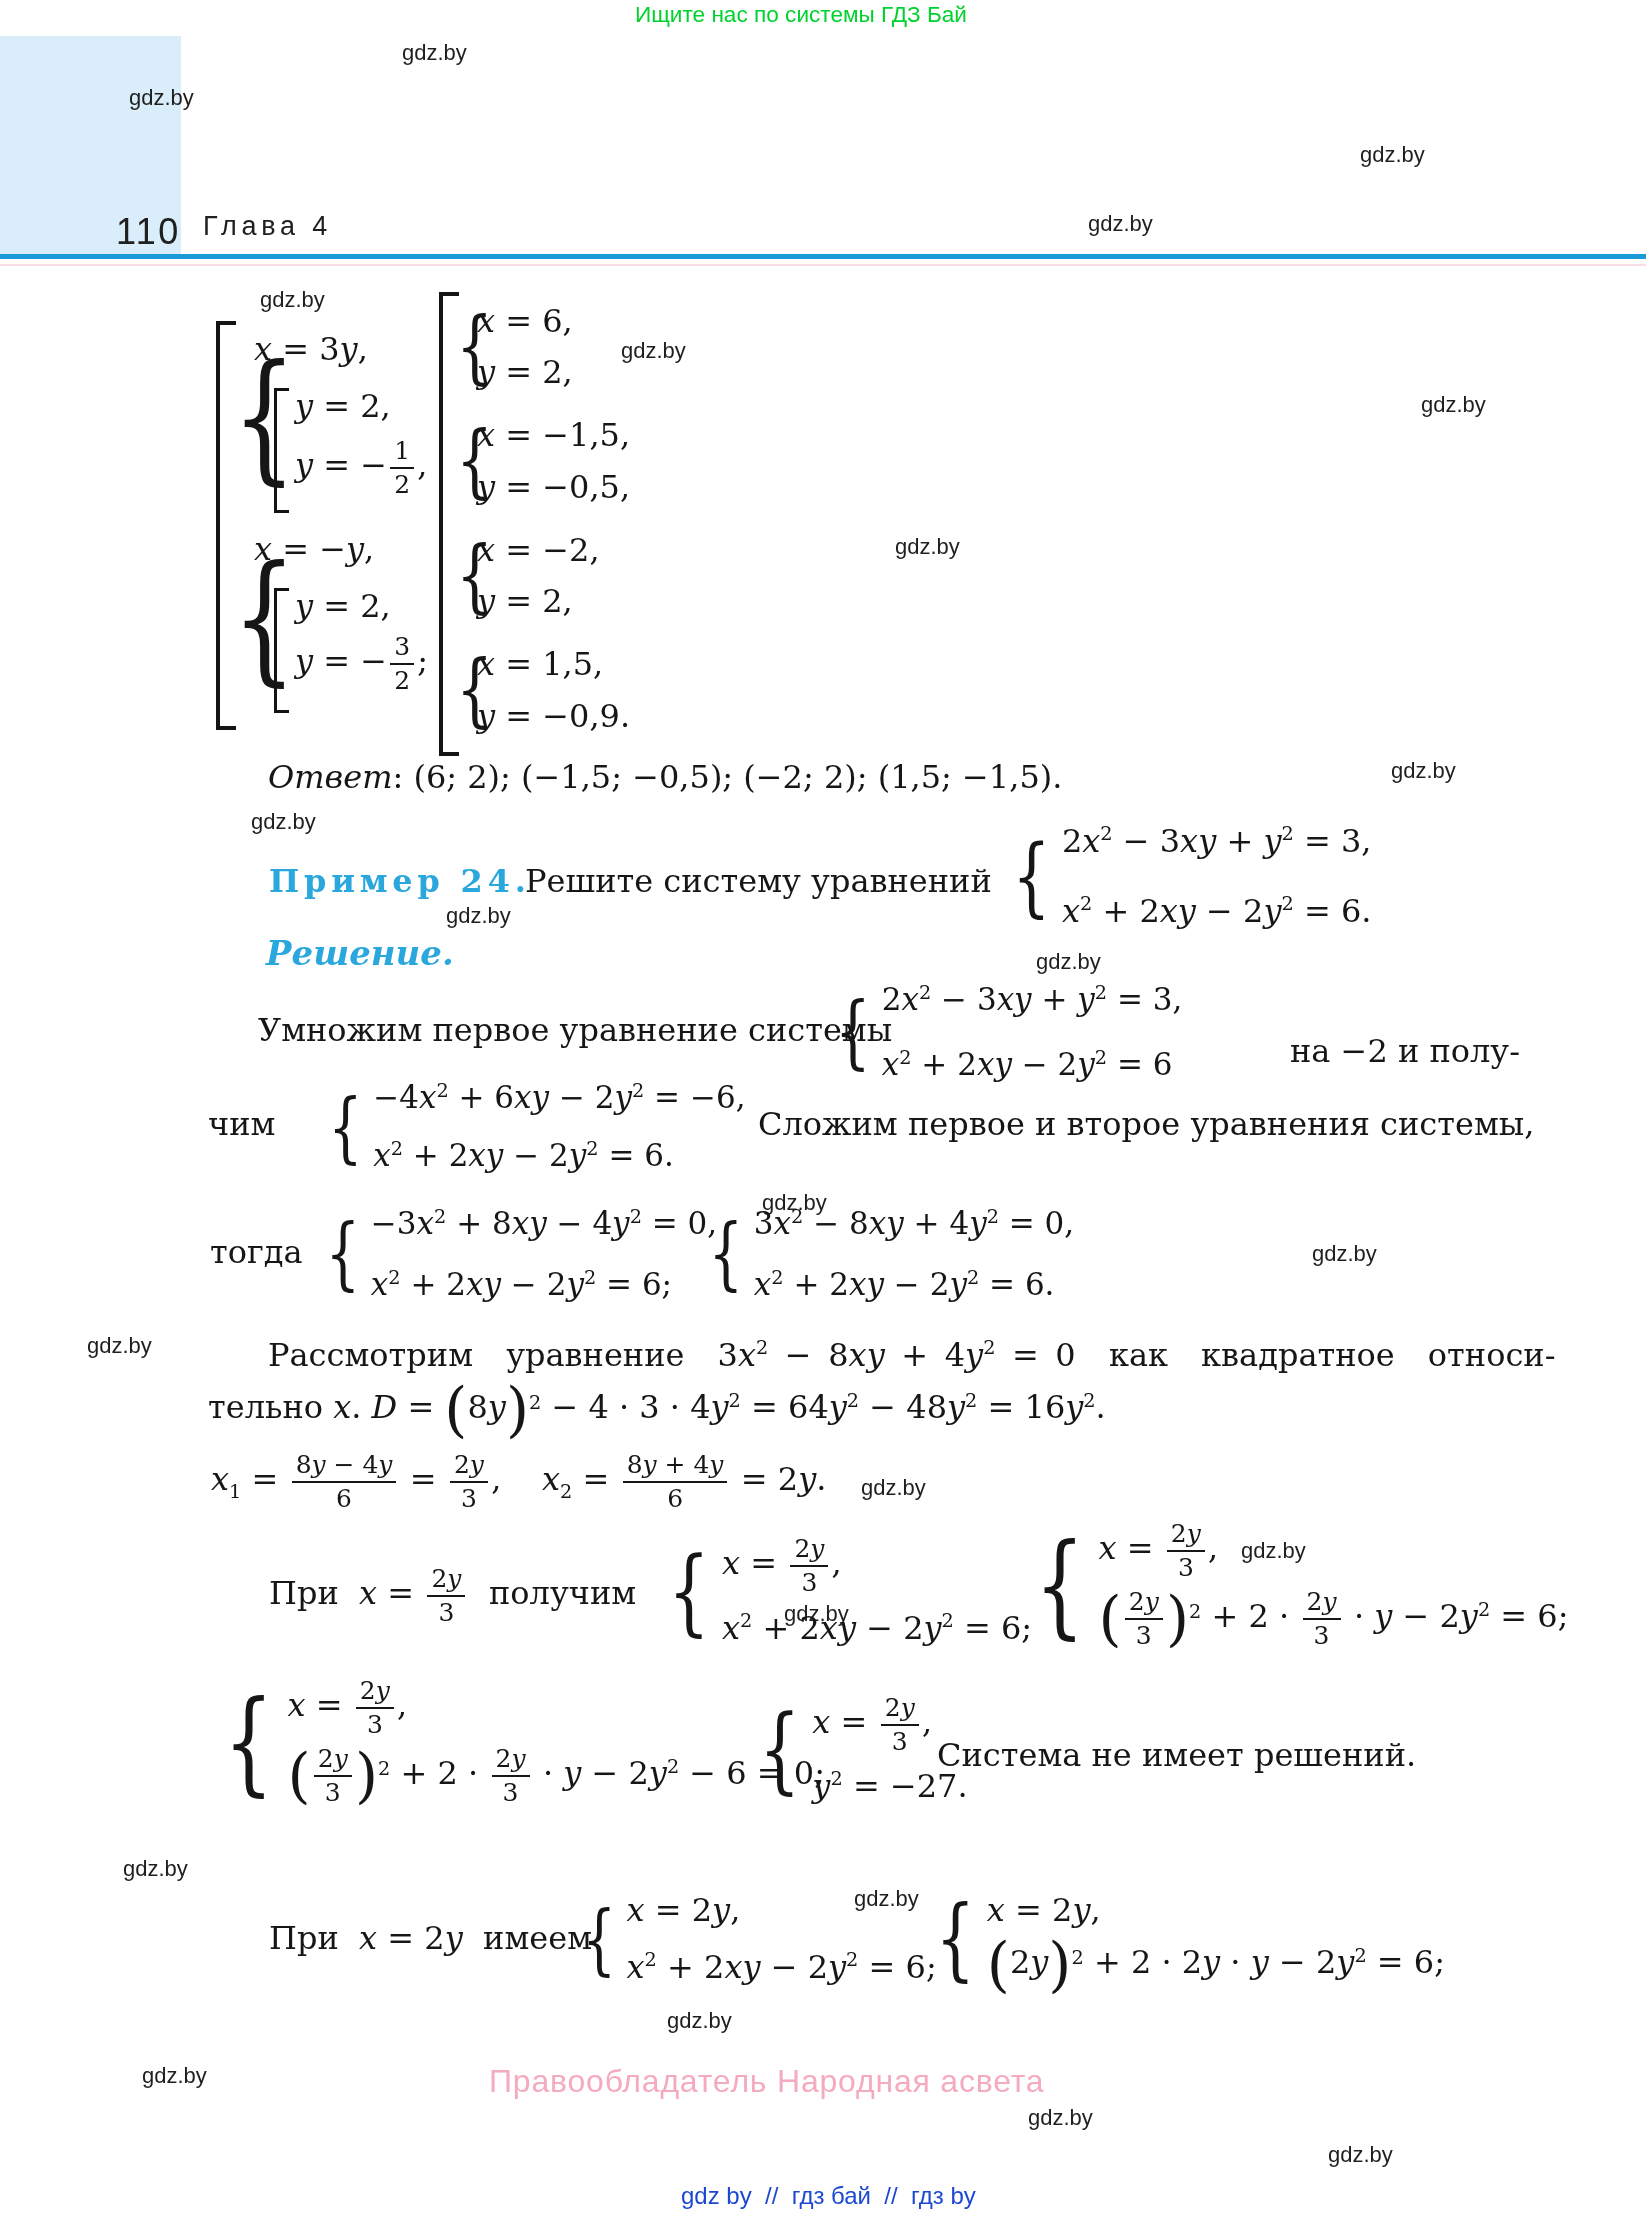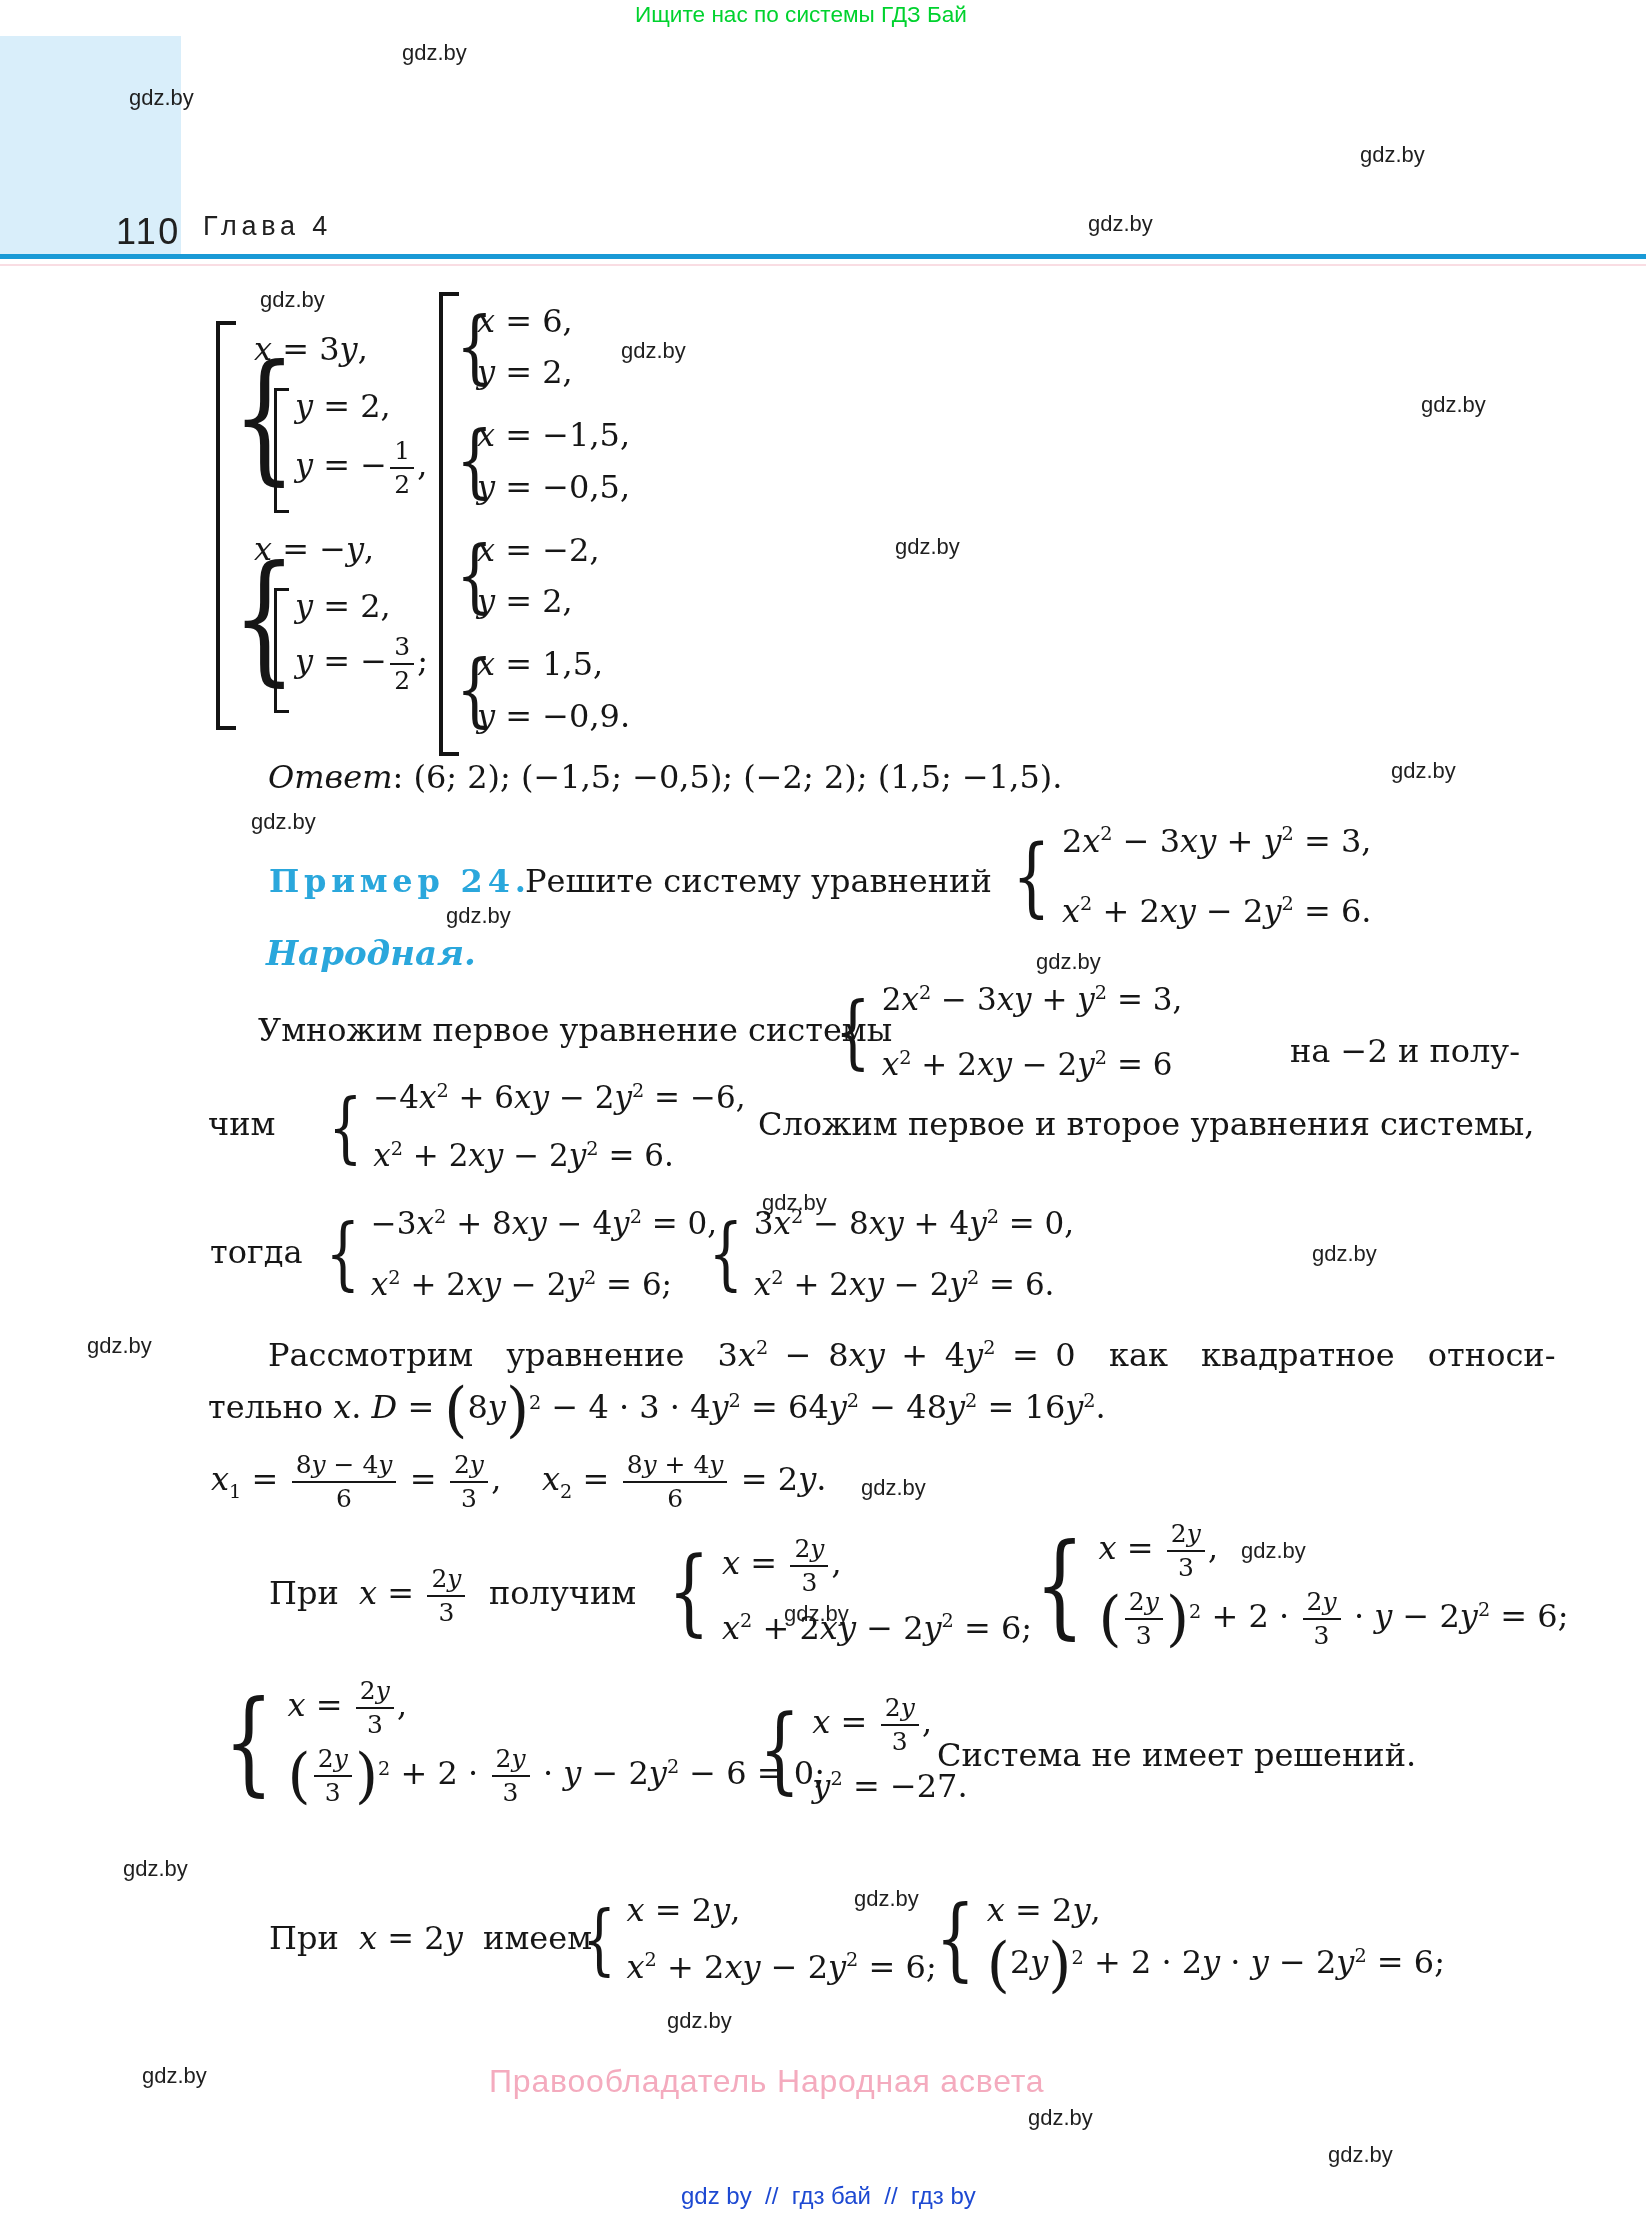--- a/index.html
+++ b/index.html
@@ -123,21 +123,21 @@
   <div class="exlab" style="left:269px;top:862px;">Пример 24.</div>
   <div class="extask" style="left:525px;top:862px;">Решите систему уравнений</div>
   <div class="sys" style="left:1004px;top:820px;--gap:28px;--bh:86px;">
     <span class="brc2">{</span>
     <div class="rows">
       <div class="mrow"><span class="vrm">2</span><span class="vit">x</span><sup><span class="vrm">2</span></sup><span class="vrm"> − 3</span><span class="vit">xy</span><span class="vrm"> + </span><span class="vit">y</span><sup><span class="vrm">2</span></sup><span class="vrm"> = 3,</span></div>
       <div class="mrow"><span class="vit">x</span><sup><span class="vrm">2</span></sup><span class="vrm"> + 2</span><span class="vit">xy</span><span class="vrm"> − 2</span><span class="vit">y</span><sup><span class="vrm">2</span></sup><span class="vrm"> = 6.</span></div>
     </div>
   </div>
 
-  <div class="sol" style="left:266px;top:933px;">Народная.</div>
+  <div class="sol" style="left:266px;top:933px;">Решение.</div>
 
   <div class="ptxt" style="left:258px;top:1009px;">Умножим первое уравнение системы</div>
   <div class="sys" style="left:827px;top:978px;--gap:22.6px;--bh:81px;font-size:31px;">
     <span class="brc2">{</span>
     <div class="rows">
       <div class="mrow" style="font-size:31px;"><span class="vrm">2</span><span class="vit">x</span><sup><span class="vrm">2</span></sup><span class="vrm"> − 3</span><span class="vit">xy</span><span class="vrm"> + </span><span class="vit">y</span><sup><span class="vrm">2</span></sup><span class="vrm"> = 3,</span></div>
       <div class="mrow" style="font-size:31px;"><span class="vit">x</span><sup><span class="vrm">2</span></sup><span class="vrm"> + 2</span><span class="vit">xy</span><span class="vrm"> − 2</span><span class="vit">y</span><sup><span class="vrm">2</span></sup><span class="vrm"> = 6</span></div>
     </div>
   </div>
   <div class="ptxt" style="left:1290px;top:1030px;text-align:right;">на −2 и полу-</div>

